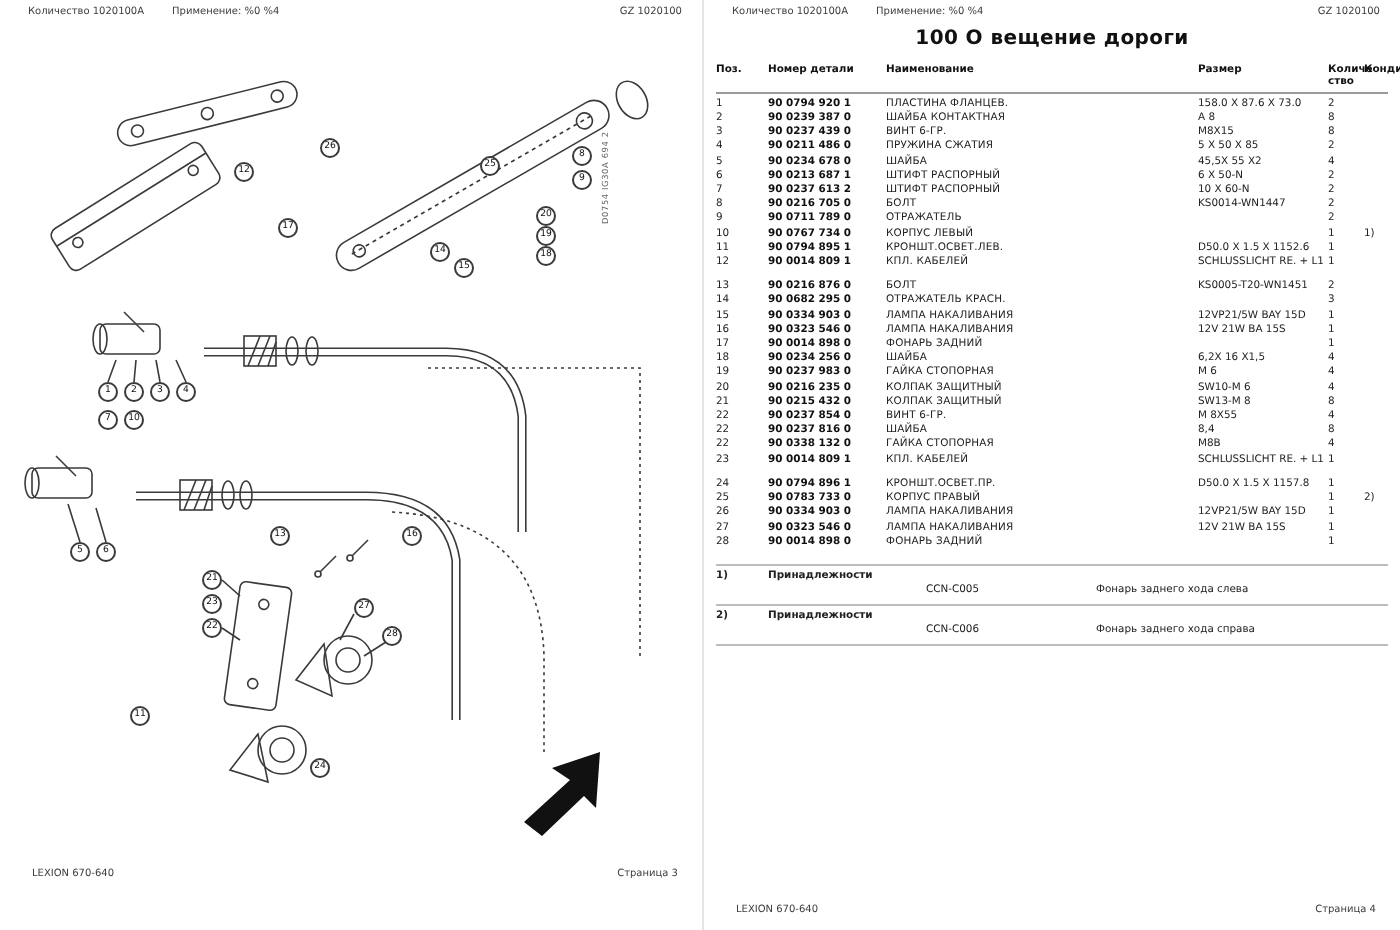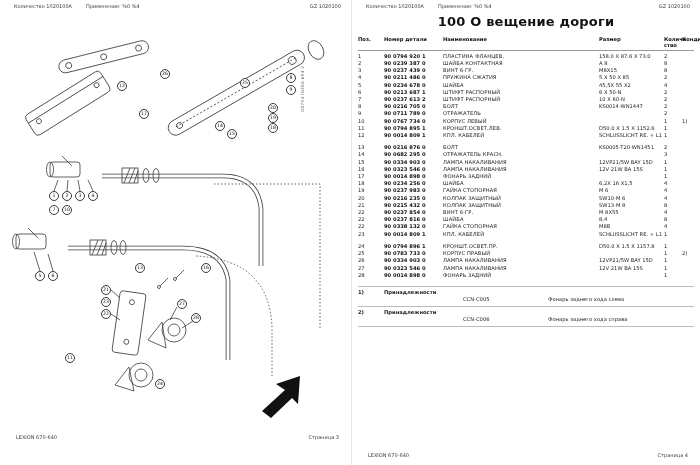--- a/index.html
+++ b/index.html
@@ -35,21 +35,21 @@
     font-size:4.6px;line-height:8.5px;text-align:center;color:#111;
     transform:translate(-50%,-50%);
   }
   .vref{
     position:absolute;left:300px;top:112px;font-size:4.2px;color:#666;
     transform:rotate(-90deg);transform-origin:left top;white-space:nowrap;letter-spacing:.3px;
   }
 
   
   .r-inner{position:absolute;left:6px;top:3px;width:336px;}
-  .pg-title{margin-top:11px;text-align:center;font-size:13px;font-weight:bold;color:#111;letter-spacing:.2px;}
+  .pg-title{margin-top:11px;text-align:center;font-size:10px;font-weight:bold;color:#111;letter-spacing:.2px;}
   .ptable{margin-top:7px;font-size:5.2px;}
   .prow{display:grid;grid-template-columns:24px 57px 154px 63px 16px auto;column-gap:2px;line-height:7.2px;align-items:start;}
   .thead{border-bottom:0.5px solid #9a9a9a;padding-bottom:1px;margin-bottom:2px;font-weight:bold;color:#111;}
   .thead .two-line{line-height:6.4px;}
   .c-part{font-weight:bold;color:#101010;white-space:nowrap;}
   .c-pos{color:#222;}
   .c-name{color:#232323;letter-spacing:.1px;}
   .c-size{color:#232323;}
   .c-qty{color:#232323;}
   .c-note{color:#232323;}

